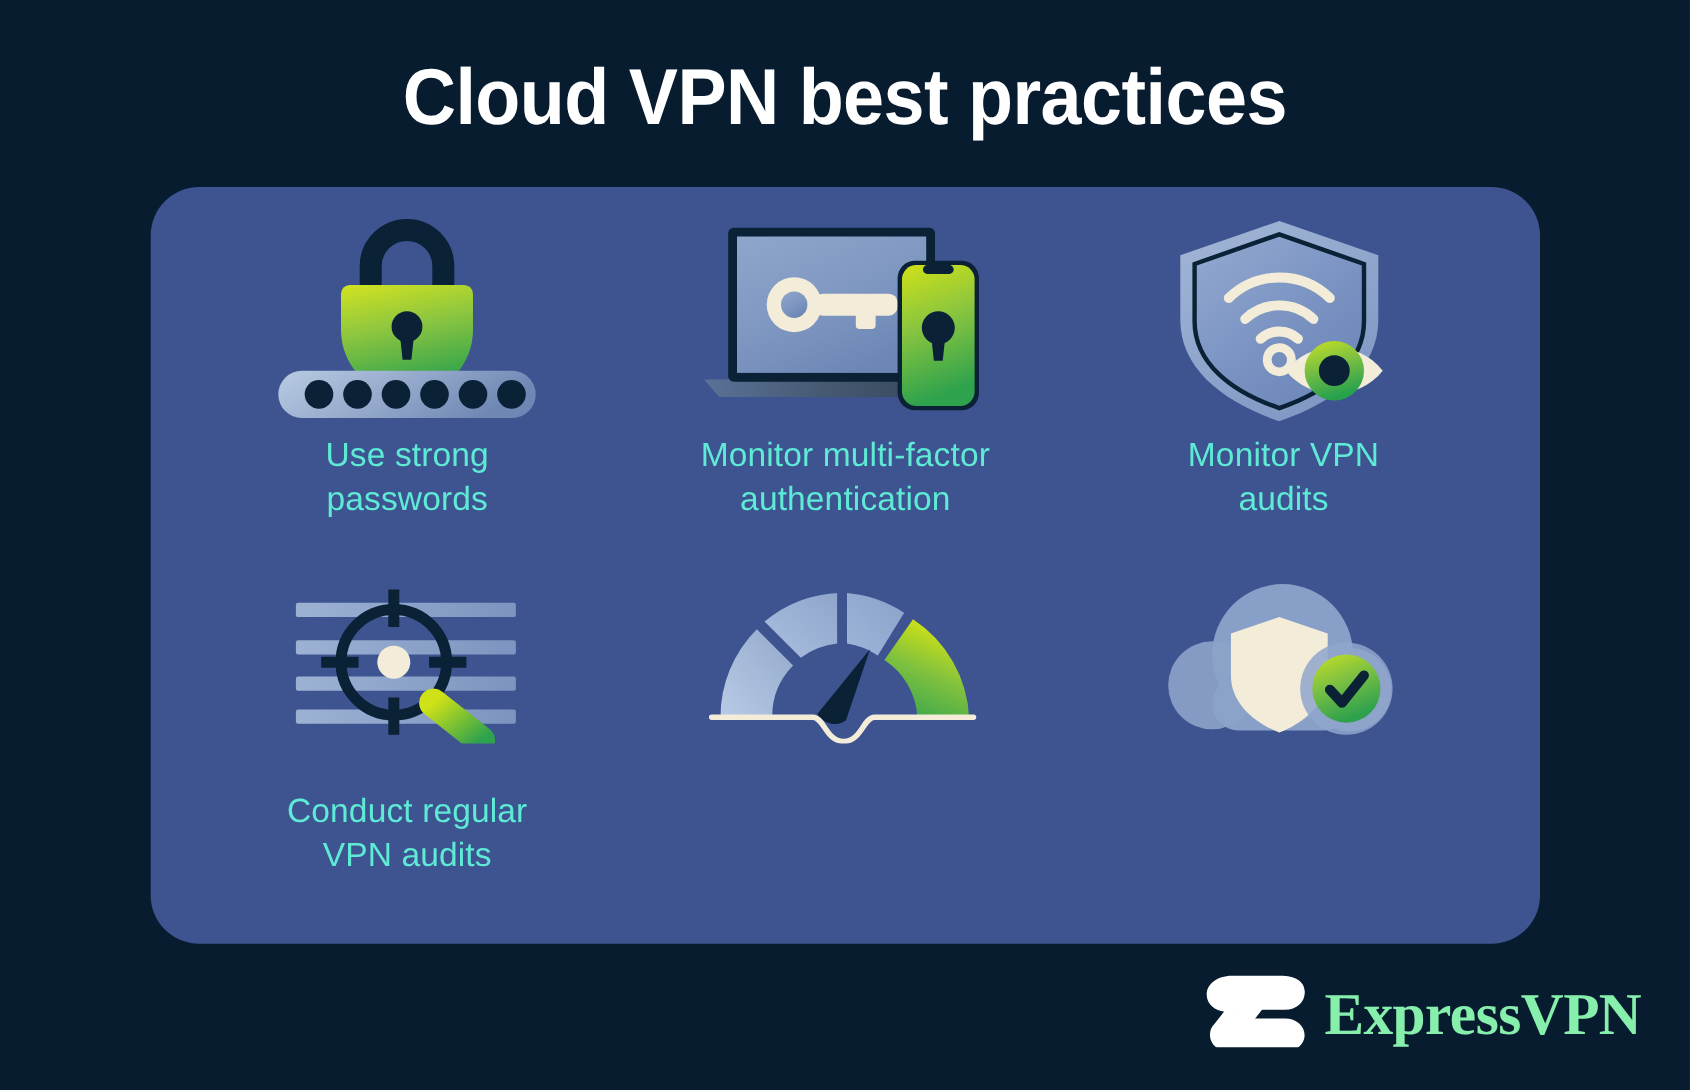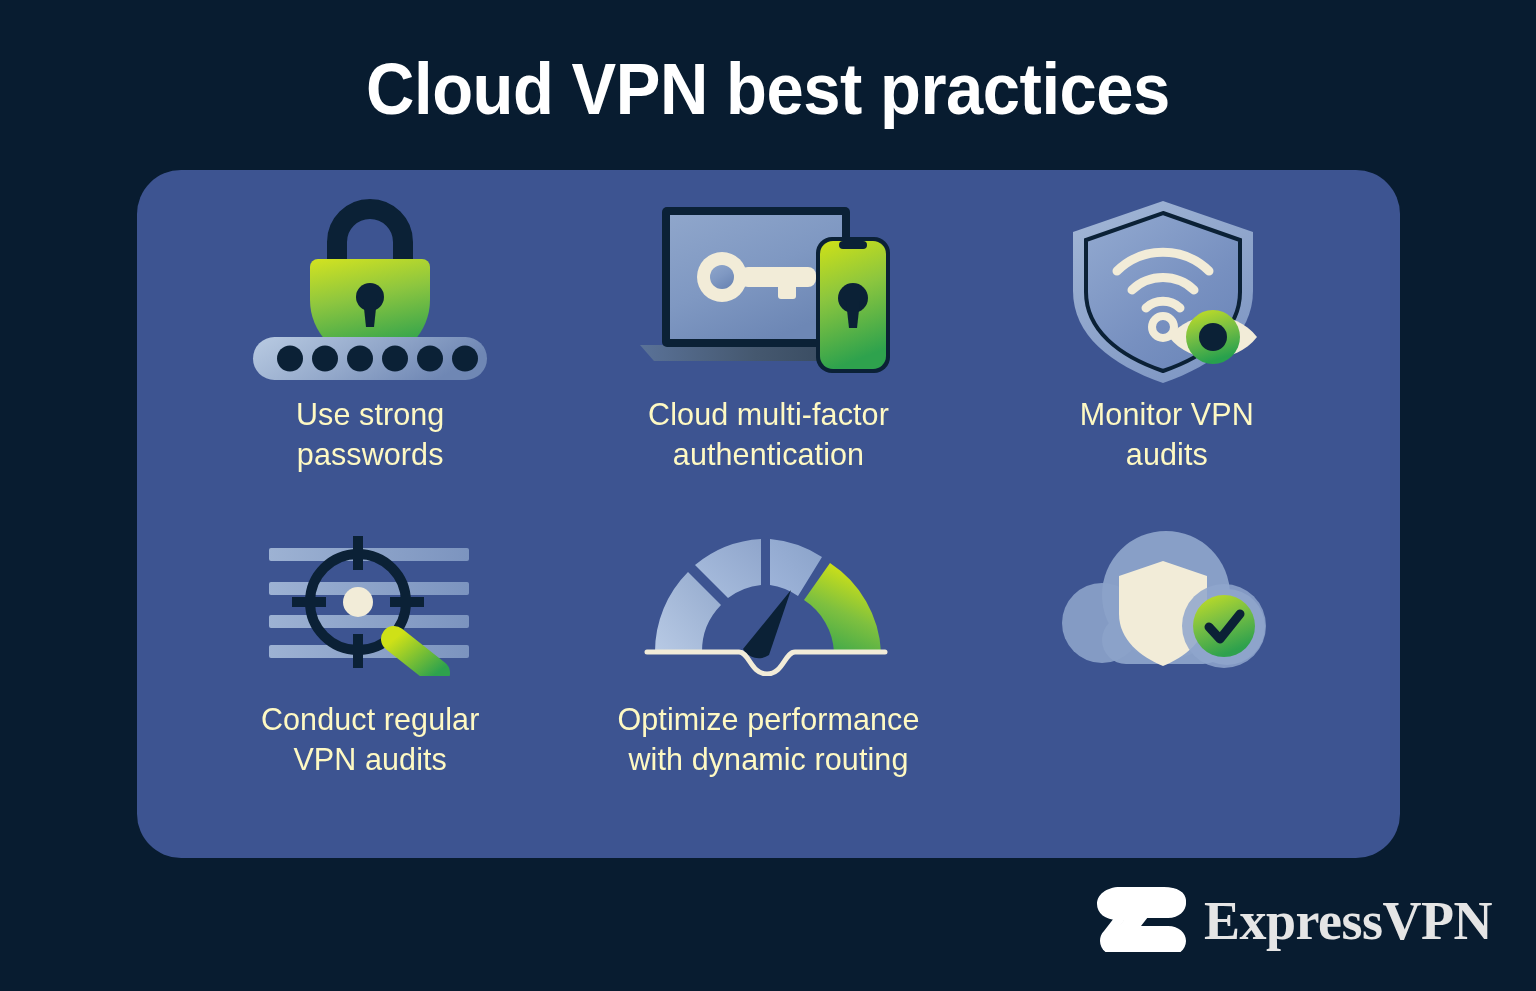--- a/index.html
+++ b/index.html
@@ -70,44 +70,44 @@
     width: 100%;
     display: flex;
     align-items: center;
     justify-content: center;
     position: relative;
   }
   .art svg { display: block; }
 
   .caption {
     margin-top: 8px;
-    color: #fef9c3;
+    color: #5eead4;
     font-size: 30.5px;
     line-height: 1.31;
     text-align: center;
     font-weight: 400;
     letter-spacing: 0.1px;
     white-space: pre-line;
   }
 
   
   .row2 .art { height: 178px; }
-  .row2 .caption { margin-top: 10px; }
+  .row2 .caption { margin-top: 28px; }
 
   
   .logo {
     position: absolute;
     left: 1096px;
     top: 886px;
     display: flex;
     align-items: center;
     gap: 16px;
   }
   .logo-word {
-    color: #e5e5e5;
+    color: #86efac;
     font-family: "Liberation Serif", serif;
     font-size: 54px;
     font-weight: bold;
     letter-spacing: -0.5px;
     line-height: 1;
   }
 </style>
 </head>
 <body>
 
@@ -190,21 +190,21 @@
             </g>
 
             <rect x="198" y="42" width="74" height="136" rx="16" fill="#0b2136"></rect>
             <rect x="202" y="46" width="66" height="128" rx="13" fill="url(#phoneGrad)"></rect>
             <rect x="221" y="46" width="28" height="8" rx="4" fill="#0b2136"></rect>
 
             <circle cx="235" cy="103" r="15" fill="#0b2136"></circle>
             <path d="M228 106 h14 l-3 27 h-8 z" fill="#0b2136"></path>
           </svg>
         </div>
-        <div class="caption">Cloud multi-factor
+        <div class="caption">Monitor multi-factor
 authentication</div>
       </div>
 
       <div class="cell">
         <div class="art">
           <svg width="215" height="190" viewBox="0 0 215 190">
             <defs>
               <linearGradient id="shOuter" x1="0" y1="0" x2="0.6" y2="1">
                 <stop offset="0%" stop-color="#a3b7d6"></stop>
                 <stop offset="100%" stop-color="#8098c4"></stop>
@@ -306,22 +306,20 @@
               <path d="M52 39 A113 113 0 0 1 118 13 L118 59 A66 66 0 0 0 85 72 Z" fill="url(#segB)"></path>
               <path d="M127 13 A113 113 0 0 1 179 31 L155 70 A66 66 0 0 0 127 59 Z" fill="url(#segC)"></path>
               <path d="M187 37 A113 113 0 0 1 238 126 L191 126 A66 66 0 0 0 161 74 Z" fill="url(#segD)"></path>
             </g>
 
             <path d="M148 64 L100 123 a18 18 0 0 0 26 6 Z" fill="#0b2136"></path>
 
             <path d="M4 126 H96 c10 0 12 22 28 22 c16 0 18 -22 28 -22 h90" fill="none" stroke="#f2ecd8" stroke-width="5" stroke-linecap="round"></path>
           </svg>
         </div>
-        <div class="caption">Optimize performance
-with dynamic routing</div>
       </div>
 
       <div class="cell row2">
         <div class="art">
           <svg width="215" height="150" viewBox="0 0 215 150">
             <defs>
               <linearGradient id="checkGrad" x1="0" y1="0" x2="0.4" y2="1">
                 <stop offset="0%" stop-color="#c9e022"></stop>
                 <stop offset="50%" stop-color="#79bf43"></stop>
                 <stop offset="100%" stop-color="#2ea14d"></stop>

